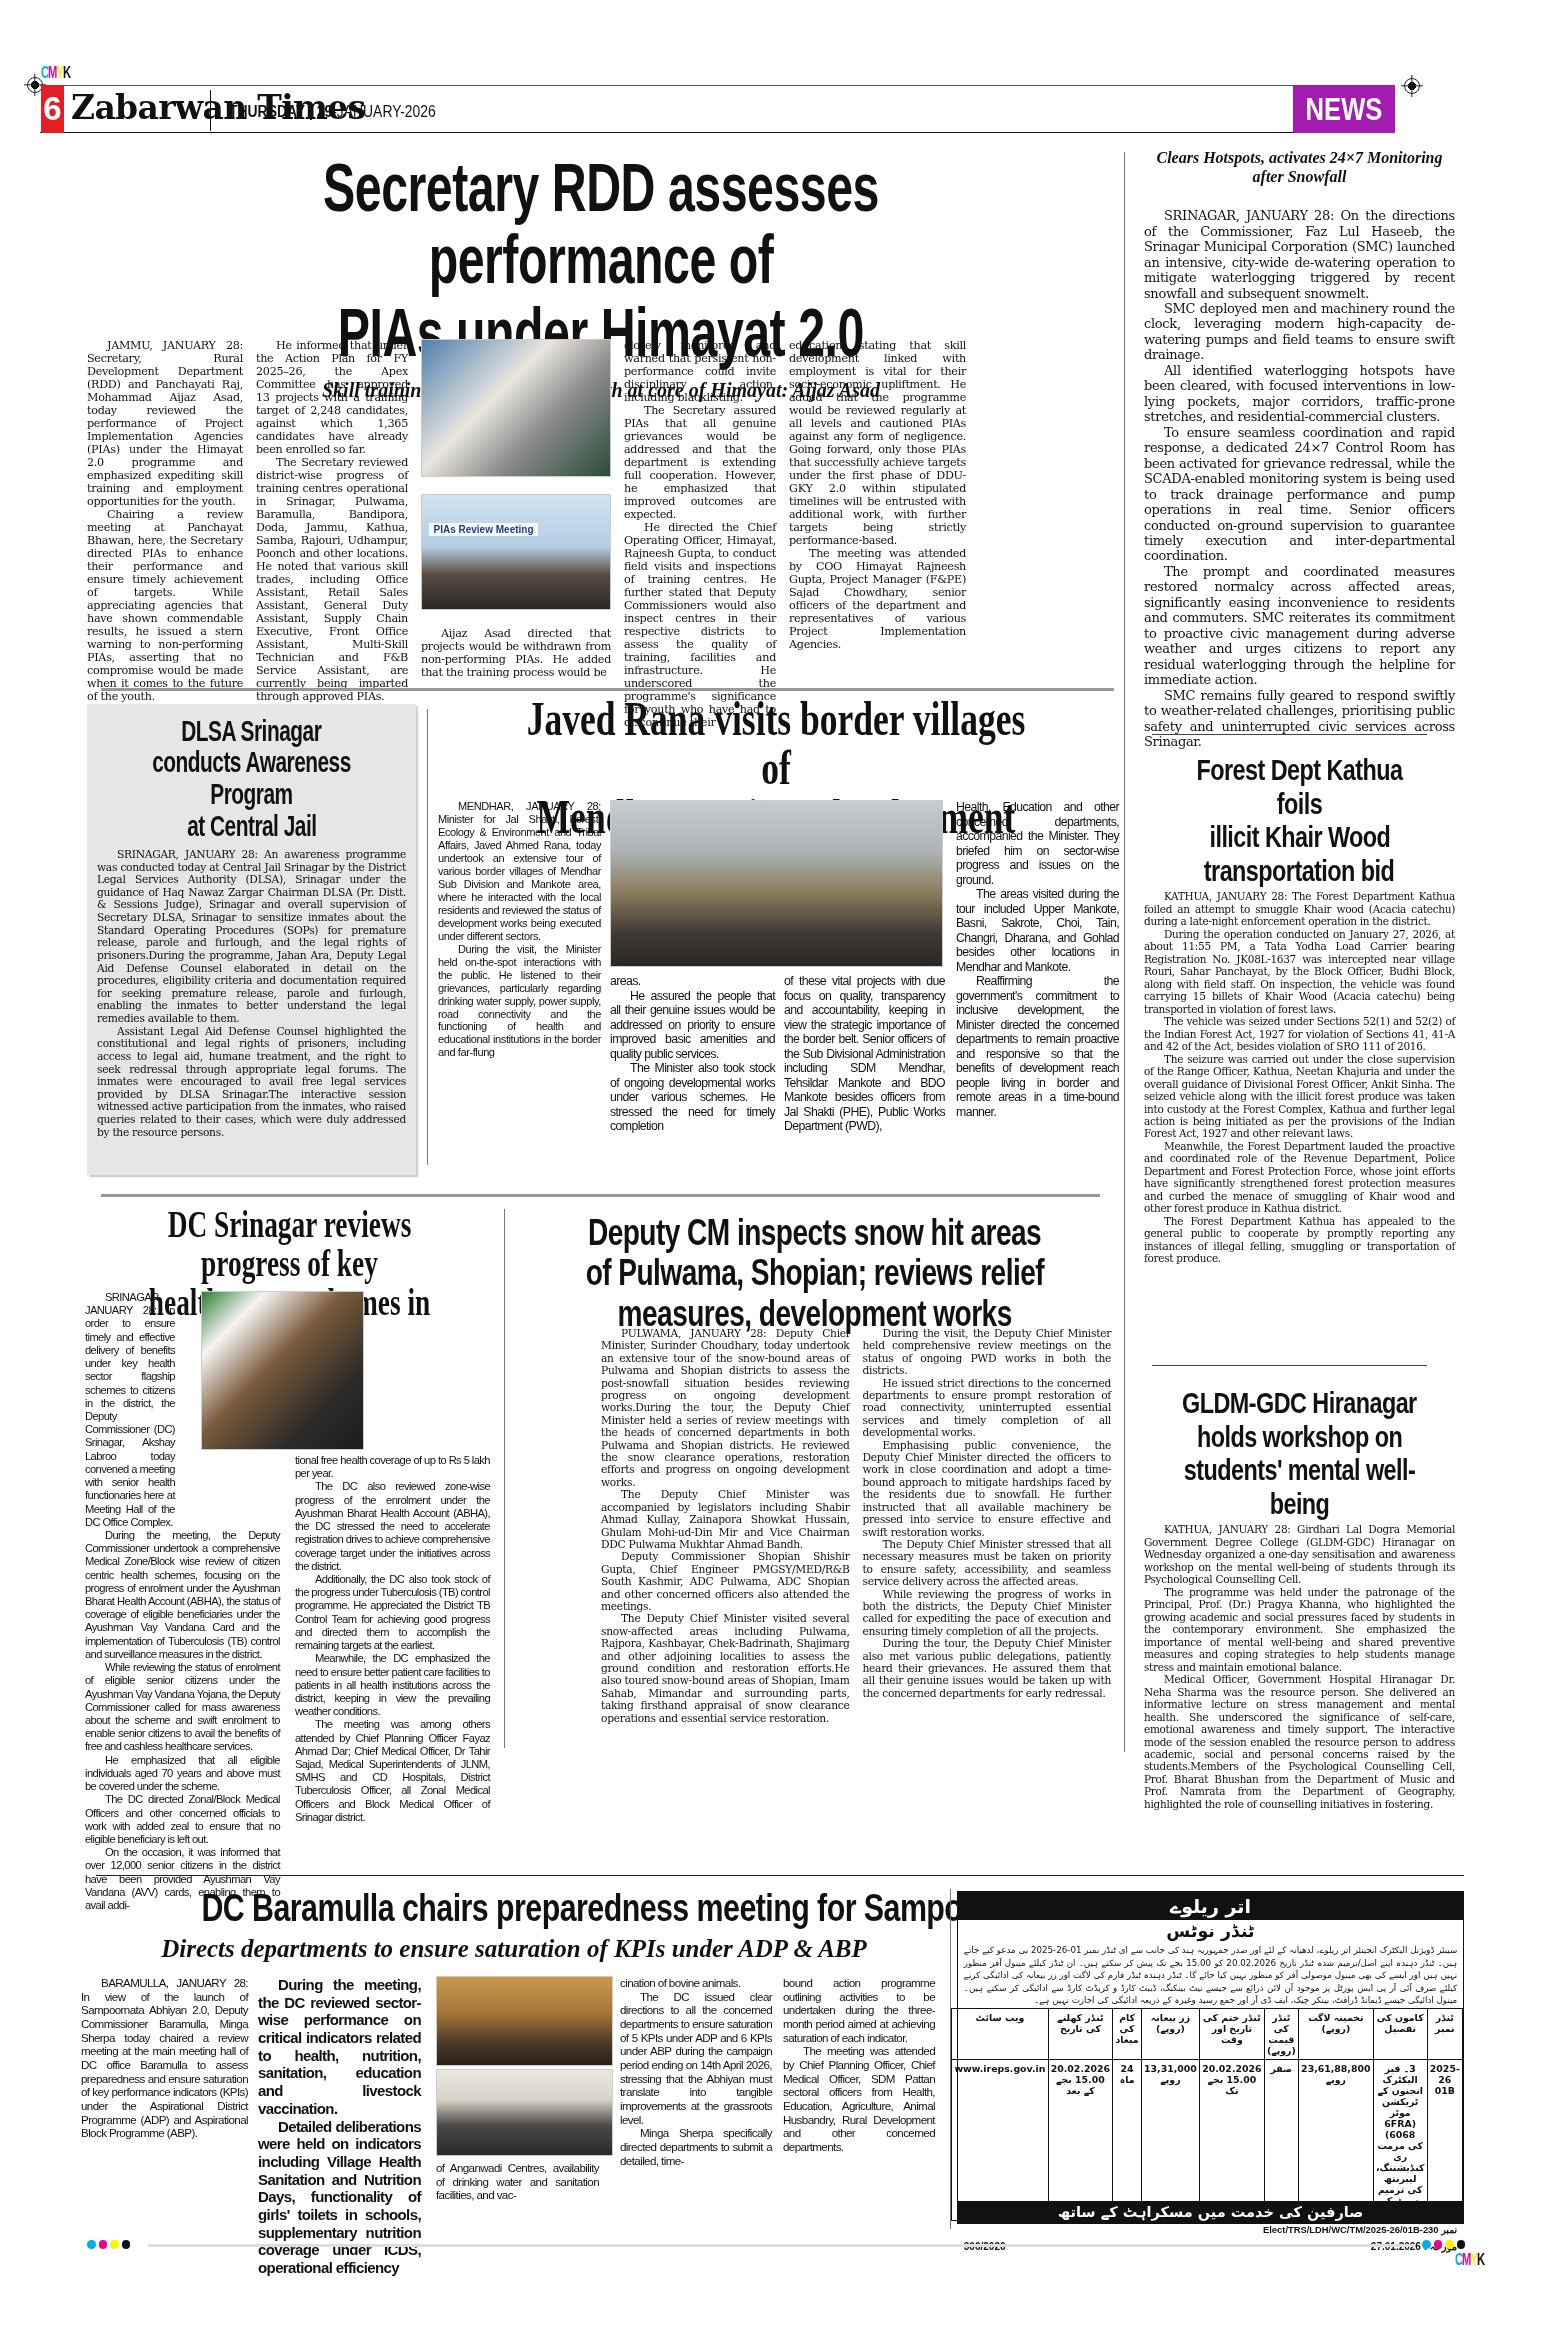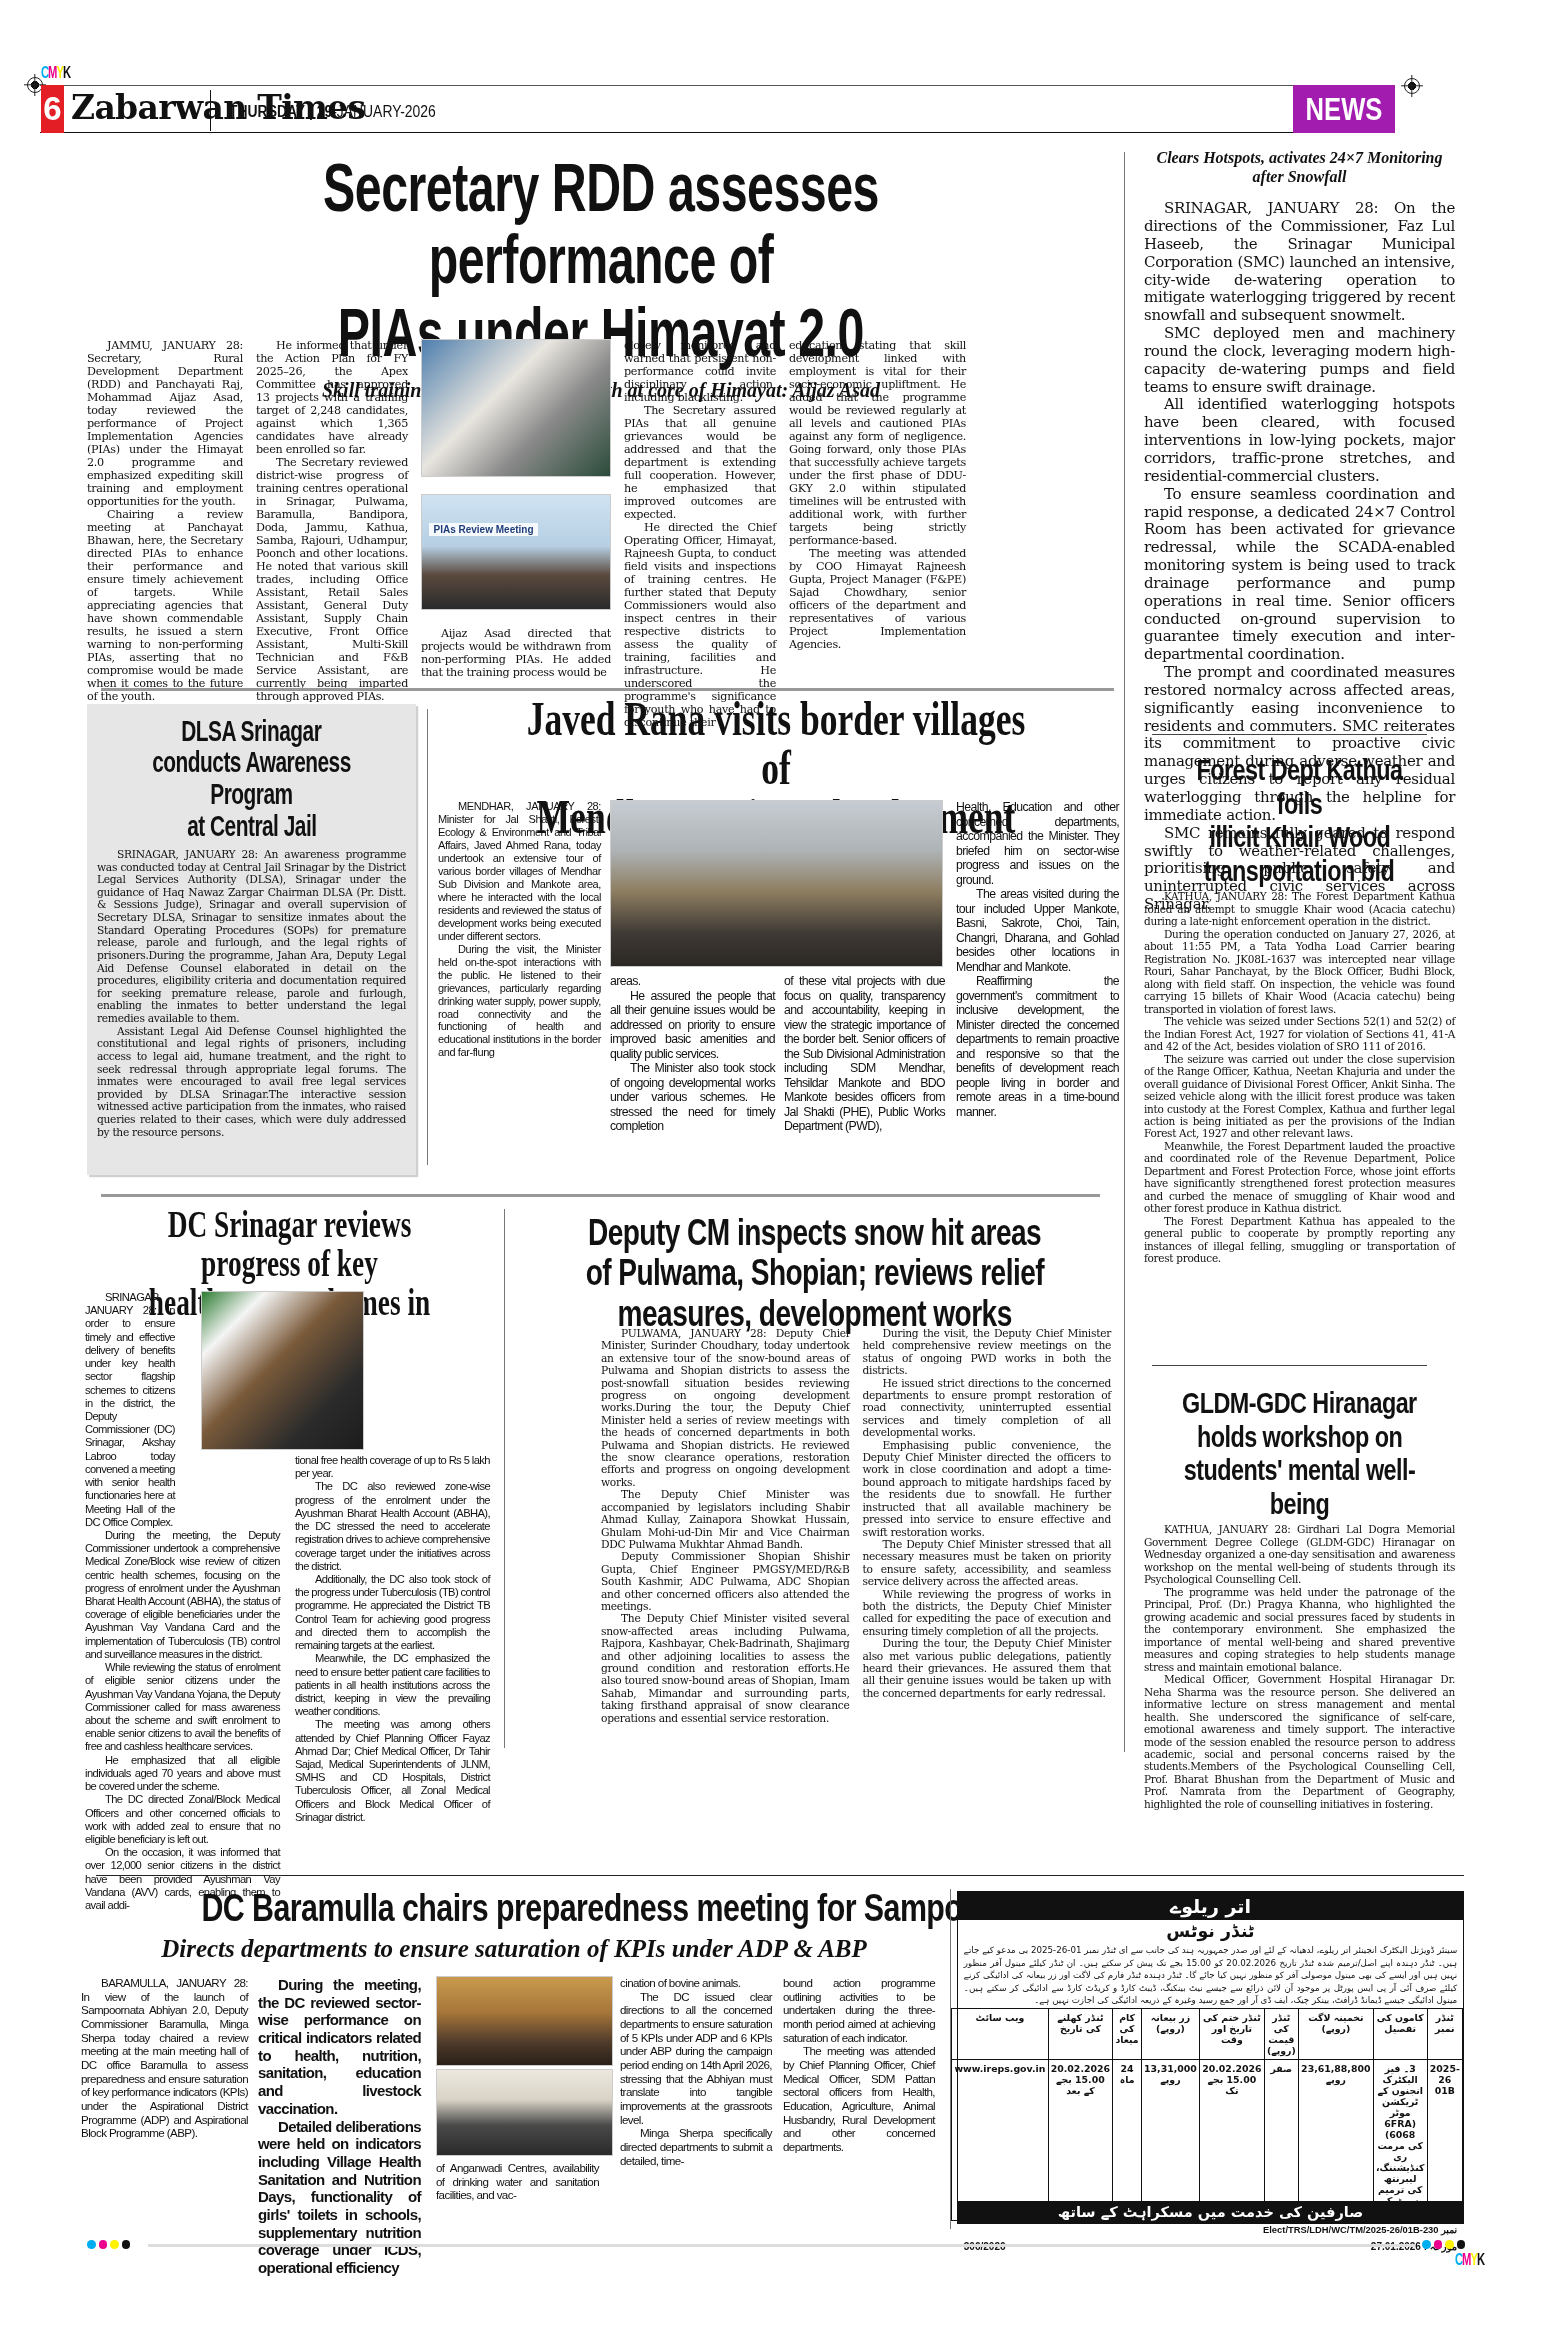--- a/index.html
+++ b/index.html
@@ -113,21 +113,21 @@
     <p style="text-indent:0;">education, stating that skill development linked with employment is vital for their socio-economic upliftment. He added that the programme would be reviewed regularly at all levels and cautioned PIAs against any form of negligence. Going forward, only those PIAs that successfully achieve targets under the first phase of DDU-GKY 2.0 within stipulated timelines will be entrusted with additional work, with further targets being strictly performance-based.</p>
     <p>The meeting was attended by COO Himayat Rajneesh Gupta, Project Manager (F&amp;PE) Sajad Chowdhary, senior officers of the department and representatives of various Project Implementation Agencies.</p>
   </div>
 </div>
 
 <div class="abs rule-h" style="left:101px;top:688px;width:1013px;"></div>
 <div class="abs rule-v" style="left:1124px;top:152px;height:1600px;background:#777;"></div>
 
 <div class="abs" style="left:1144px;top:148px;width:311px;">
   <div class="deck" style="font-size:16px;line-height:1.15;margin-top:1.4px;">Clears Hotspots, activates 24×7 Monitoring after Snowfall</div>
-  <div class="col" style="margin-top:14px;font-size:15px;line-height:1.19;">
+  <div class="col" style="margin-top:22px;font-size:13px;line-height:1.19;">
     <p>SRINAGAR, JANUARY 28: On the directions of the Commissioner, Faz Lul Haseeb, the Srinagar Municipal Corporation (SMC) launched an intensive, city-wide de-watering operation to mitigate waterlogging triggered by recent snowfall and subsequent snowmelt.</p>
     <p>SMC deployed men and machinery round the clock, leveraging modern high-capacity de-watering pumps and field teams to ensure swift drainage.</p>
     <p>All identified waterlogging hotspots have been cleared, with focused interventions in low-lying pockets, major corridors, traffic-prone stretches, and residential-commercial clusters.</p>
     <p>To ensure seamless coordination and rapid response, a dedicated 24×7 Control Room has been activated for grievance redressal, while the SCADA-enabled monitoring system is being used to track drainage performance and pump operations in real time. Senior officers conducted on-ground supervision to guarantee timely execution and inter-departmental coordination.</p>
     <p>The prompt and coordinated measures restored normalcy across affected areas, significantly easing inconvenience to residents and commuters. SMC reiterates its commitment to proactive civic management during adverse weather and urges citizens to report any residual waterlogging through the helpline for immediate action.</p>
     <p>SMC remains fully geared to respond swiftly to weather-related challenges, prioritising public safety and uninterrupted civic services across Srinagar.</p>
   </div>
 </div>
 <div class="abs rule-thin" style="left:1152px;top:734px;width:275px;background:#444;"></div>
 

